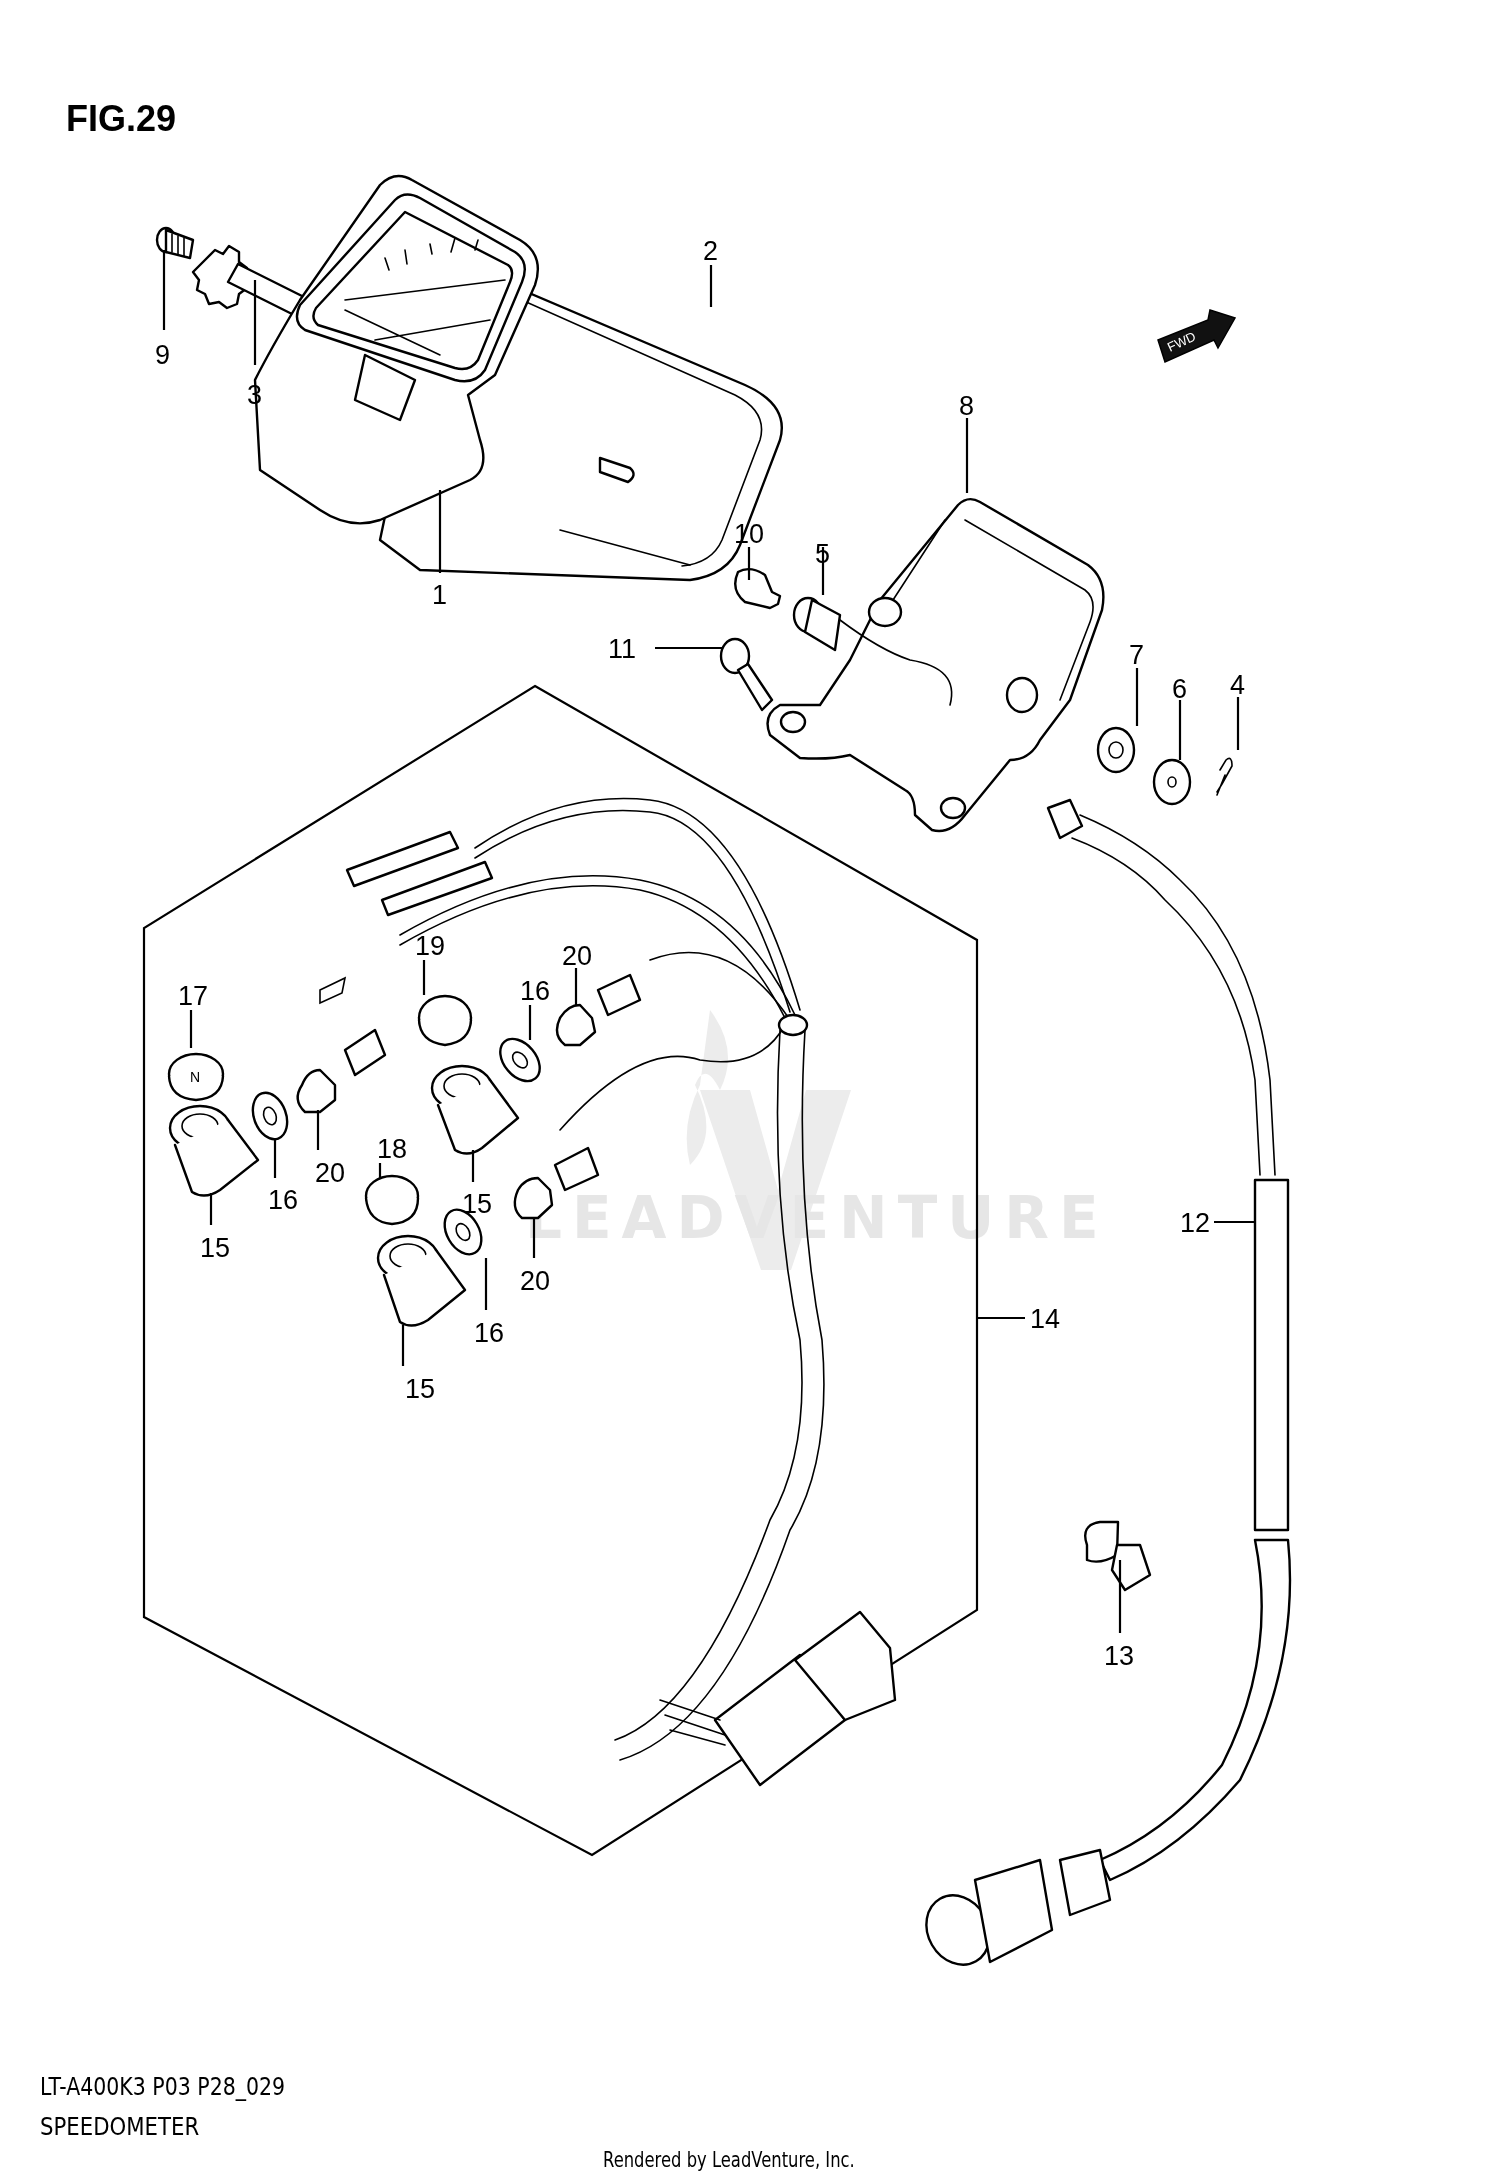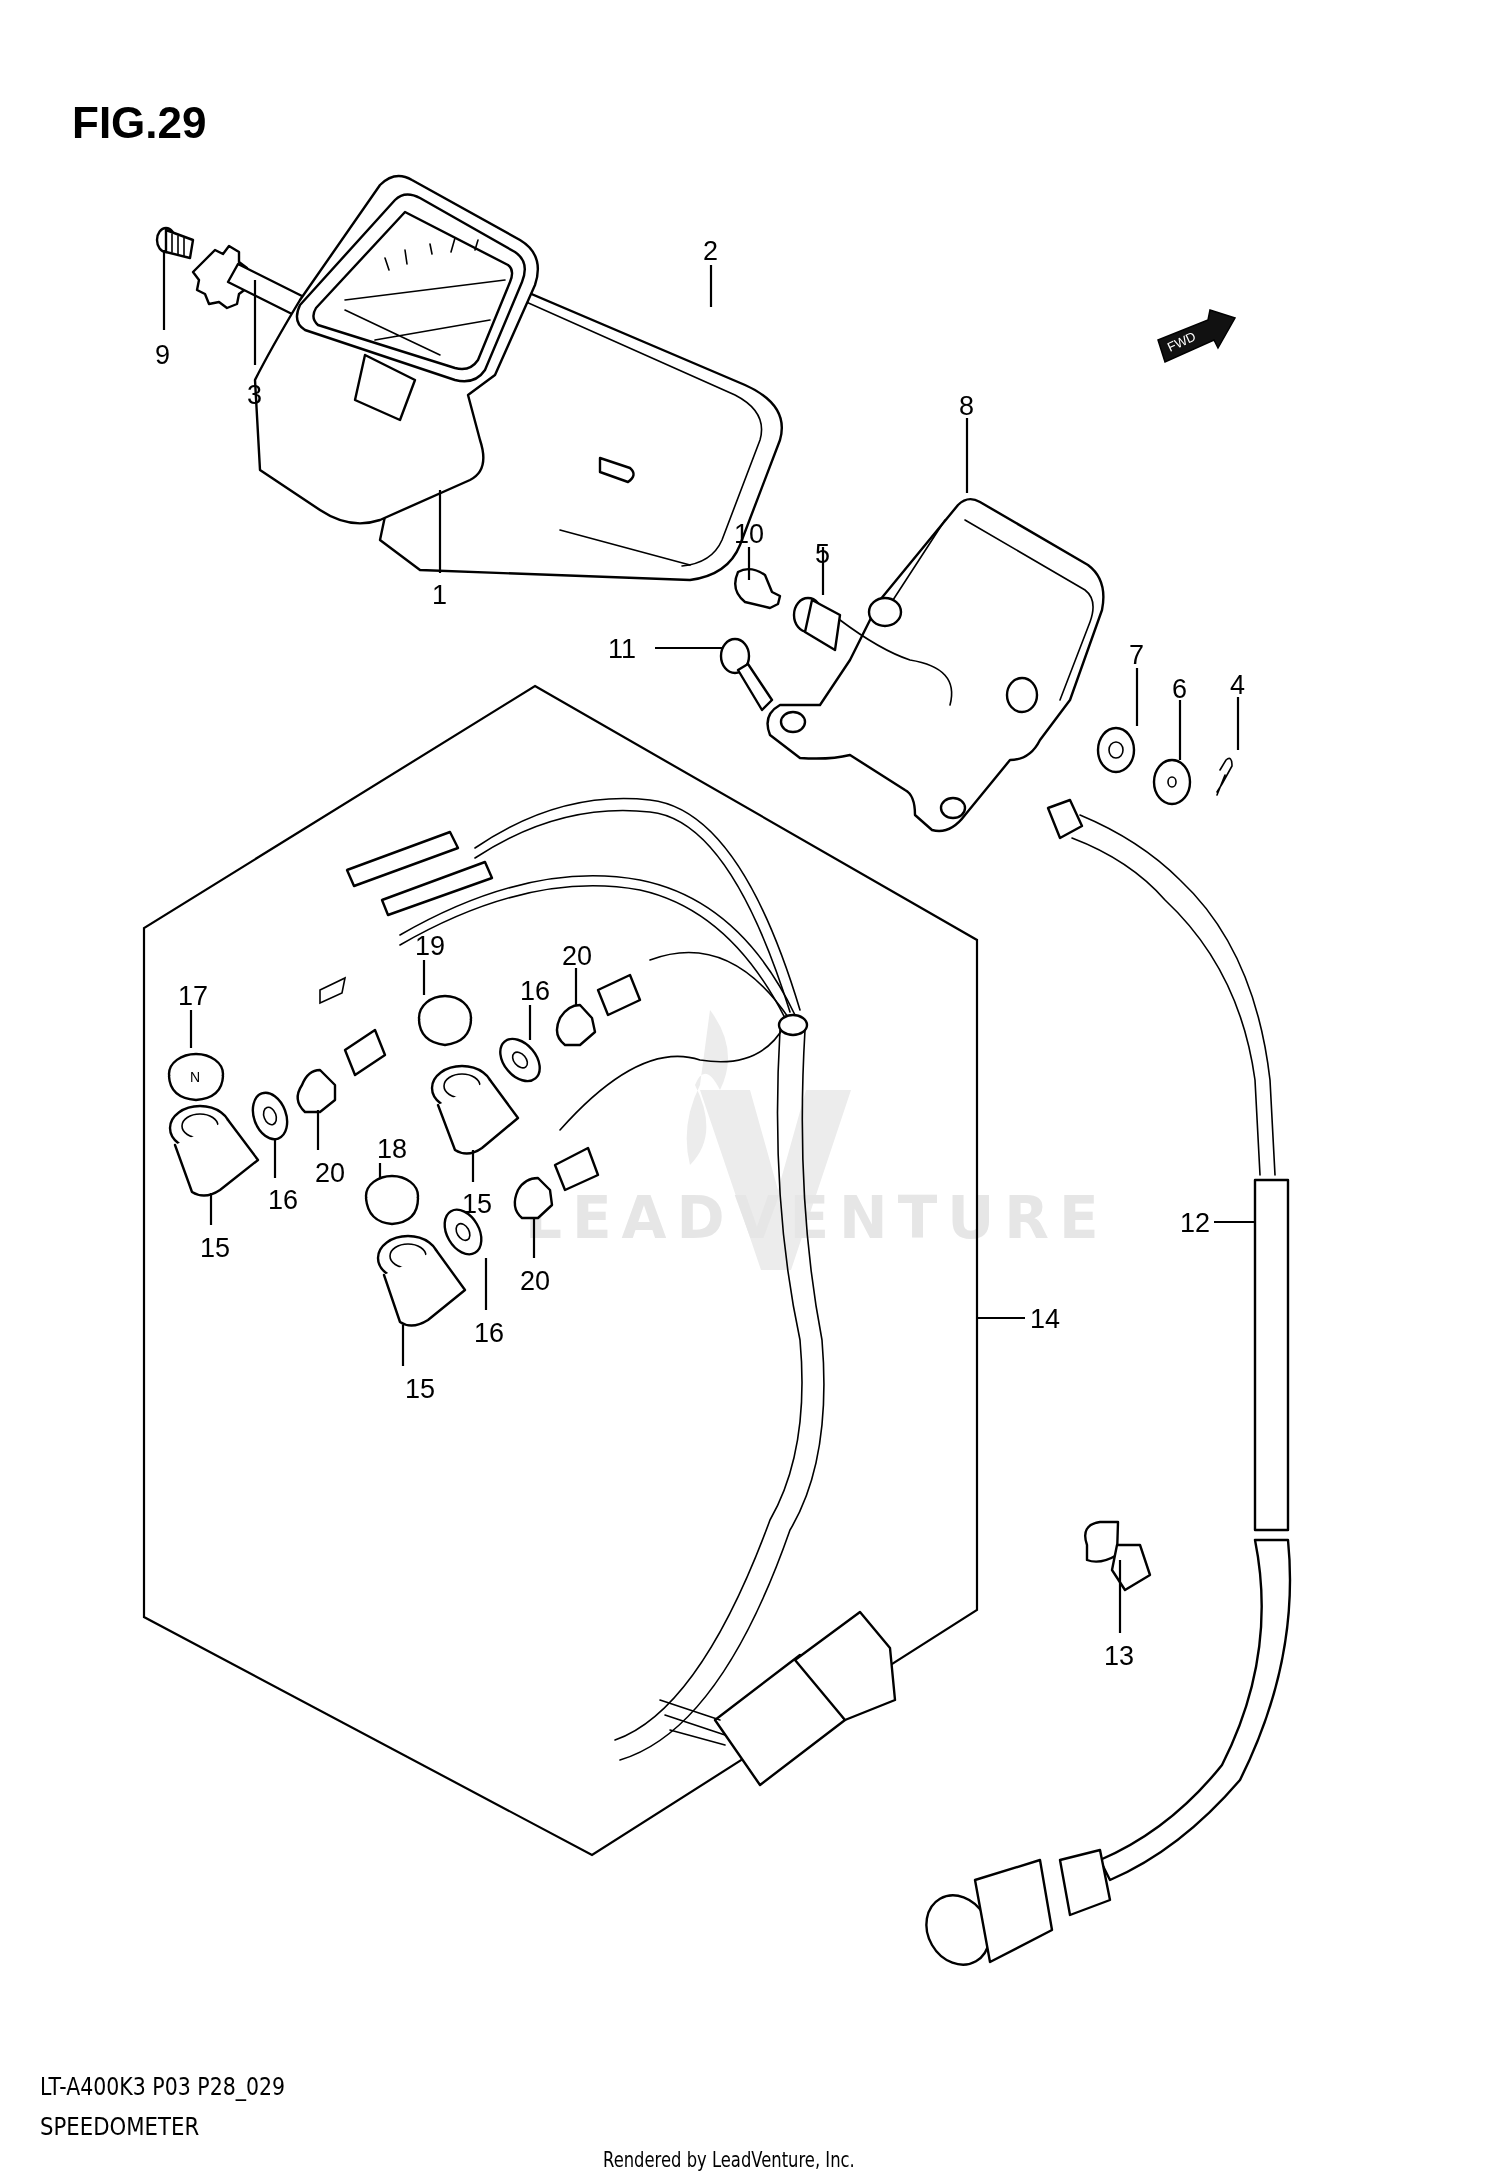--- a/index.html
+++ b/index.html
@@ -1,18 +1,18 @@
 <!DOCTYPE html>
 <html><head>
 <meta charset="utf-8">
 <style>
   html, body { margin:0; padding:0; background:#ffffff; }
   body { width:1500px; height:2172px; position:relative; overflow:hidden; font-family:"Liberation Sans", sans-serif; color:#000; }
   #diagram { position:absolute; left:0; top:0; width:1500px; height:2172px; }
-  .fig-title { position:absolute; left:72px; top:98px; font-family:"Liberation Sans", sans-serif; font-weight:bold; font-size:44px; letter-spacing:0px; }
+  .fig-title { position:absolute; left:66px; top:98px; font-family:"Liberation Sans", sans-serif; font-weight:bold; font-size:36px; letter-spacing:0px; }
   .callout { font-family:"Liberation Sans", sans-serif; font-size:27px; fill:#000; }
   .line { stroke:#000; stroke-width:2.2; fill:none; }
   .part { stroke:#000; stroke-width:2.4; fill:#fff; stroke-linejoin:round; stroke-linecap:round; }
   .thin { stroke:#000; stroke-width:1.6; fill:none; stroke-linecap:round; }
   .leader { stroke:#000; stroke-width:2.2; }
   .watermark { font-family:"DejaVu Sans", sans-serif; font-size:58px; fill:#e6e6e6; letter-spacing:10px; font-weight:bold; }
   .footer-code { position:absolute; left:40px; top:2072px; font-family:"DejaVu Sans", sans-serif; font-size:25px; transform:scaleX(0.82); transform-origin:left top; }
   .footer-name { position:absolute; left:40px; top:2112px; font-family:"DejaVu Sans", sans-serif; font-size:25px; transform:scaleX(0.85); transform-origin:left top; }
   .footer-credit { position:absolute; left:603px; top:2148px; font-family:"DejaVu Sans", sans-serif; font-size:21px; transform:scaleX(0.78); transform-origin:left top; }
 </style>

